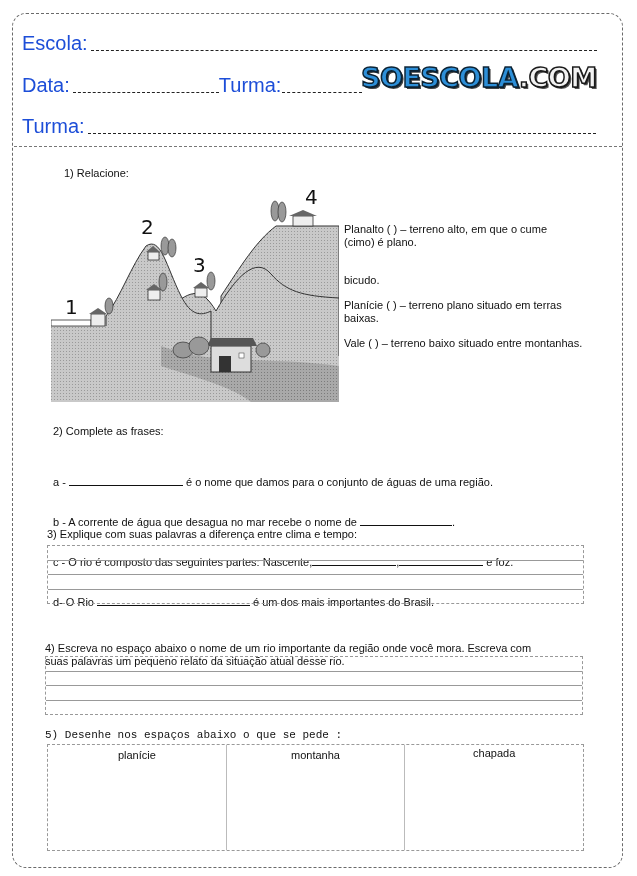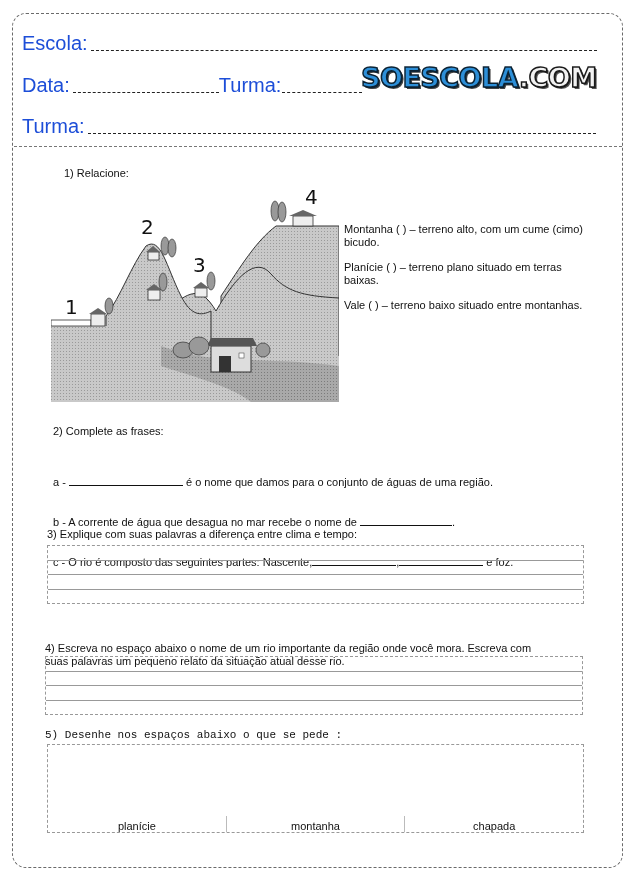--- a/index.html
+++ b/index.html
@@ -18,22 +18,22 @@
              text-shadow: 1px 1px 0 #222, 2px 2px 0 #555; }
   .q { position: absolute; font-size: 11px; color: #111; line-height: 13px; }
   .illus { position: absolute; left: 51px; top: 186px; width: 288px; height: 216px; }
   .defs { position: absolute; left: 344px; top: 223px; width: 270px; font-size: 11px; line-height: 13px; }
   .defs p { margin: 0 0 12px 0; }
   .fill { position: absolute; left: 53px; top: 449px; font-size: 11px; line-height: 13px; white-space: pre; }
   .blank { display: inline-block; border-bottom: 1px solid #111; height: 10px; vertical-align: baseline; }
   .lines-box { position: absolute; border: 1px dashed #999; box-sizing: border-box; }
   .lines-box .row { border-bottom: 1px solid #999; box-sizing: border-box; }
   .lines-box .row:last-child { border-bottom: none; }
-  .draw-table { position: absolute; left: 47px; top: 744px; width: 537px; height: 89px;
-                border: 1px dashed #999; box-sizing: border-box; display: flex; align-items: flex-end; }
+  .draw-table { position: absolute; left: 47px; top: 744px; width: 537px; height: 107px;
+                border: 1px dashed #999; box-sizing: border-box; display: flex; }
   .draw-cell { flex: 1; border-right: 1px solid #bbb; text-align: center; font-size: 11px; padding-top: 4px; }
   .draw-cell:last-child { border-right: none; }
 </style>
 </head>
 <body>
 
 <div class="frame"></div>
 
 <div class="hdr-line" style="left:22px; top:32px;">
   <span>Escola:</span>
@@ -117,30 +117,32 @@
       <ellipse cx="212" cy="164" rx="7" ry="7"></ellipse>
   </g>
 
   <text x="14" y="128" font-size="20" font-family="DejaVu Sans, sans-serif" fill="#111">1</text>
   <text x="90" y="48" font-size="20" font-family="DejaVu Sans, sans-serif" fill="#111">2</text>
   <text x="142" y="86" font-size="20" font-family="DejaVu Sans, sans-serif" fill="#111">3</text>
   <text x="254" y="18" font-size="20" font-family="DejaVu Sans, sans-serif" fill="#111">4</text>
 </svg>
 
 <div class="defs">
-  <p><span>Montanha ( ) – terreno alto, com um cume (cimo)</span><br><span>bicudo.</span></p>
+  <p><span>Planalto ( ) – terreno alto, em que o cume</span><br><span>(cimo) é plano.</span></p>
+  <p><br><span>bicudo.</span></p>
   <p><span>Planície ( ) – terreno plano situado em terras</span><br><span>baixas.</span></p>
   <p><span>Vale ( ) – terreno baixo situado entre montanhas.</span></p>
 </div>
 
 <div class="q" style="left:53px; top:425px;">2) Complete as frases:</div>
 <div class="fill">
   <div><span>a - </span><span class="blank" style="width:114px;"></span><span> é o nome que damos para o conjunto de águas de uma região.</span></div>
   <div><span>b - A corrente de água que desagua no mar recebe o nome de </span><span class="blank" style="width:92px;"></span><span>.</span></div>
   <div><span>c - O rio é composto das seguintes partes: Nascente,</span><span class="blank" style="width:84px;"></span><span>,</span><span class="blank" style="width:84px;"></span><span> e foz.</span></div>
+  <div><span>d- O Rio </span><span class="blank" style="width:153px;"></span><span> é um dos mais importantes do Brasil.</span></div>
 </div>
 
 <div class="q" style="left:47px; top:528px;text-align:center;">3) Explique com suas palavras a diferença entre clima e tempo:</div>
 <div class="lines-box" style="left:47px; top:545px; width:537px; height:59px;">
   <div class="row" style="height:15px;"></div>
   <div class="row" style="height:14px;"></div>
   <div class="row" style="height:15px;"></div>
   <div class="row" style="height:14px;"></div>
 </div>
 

